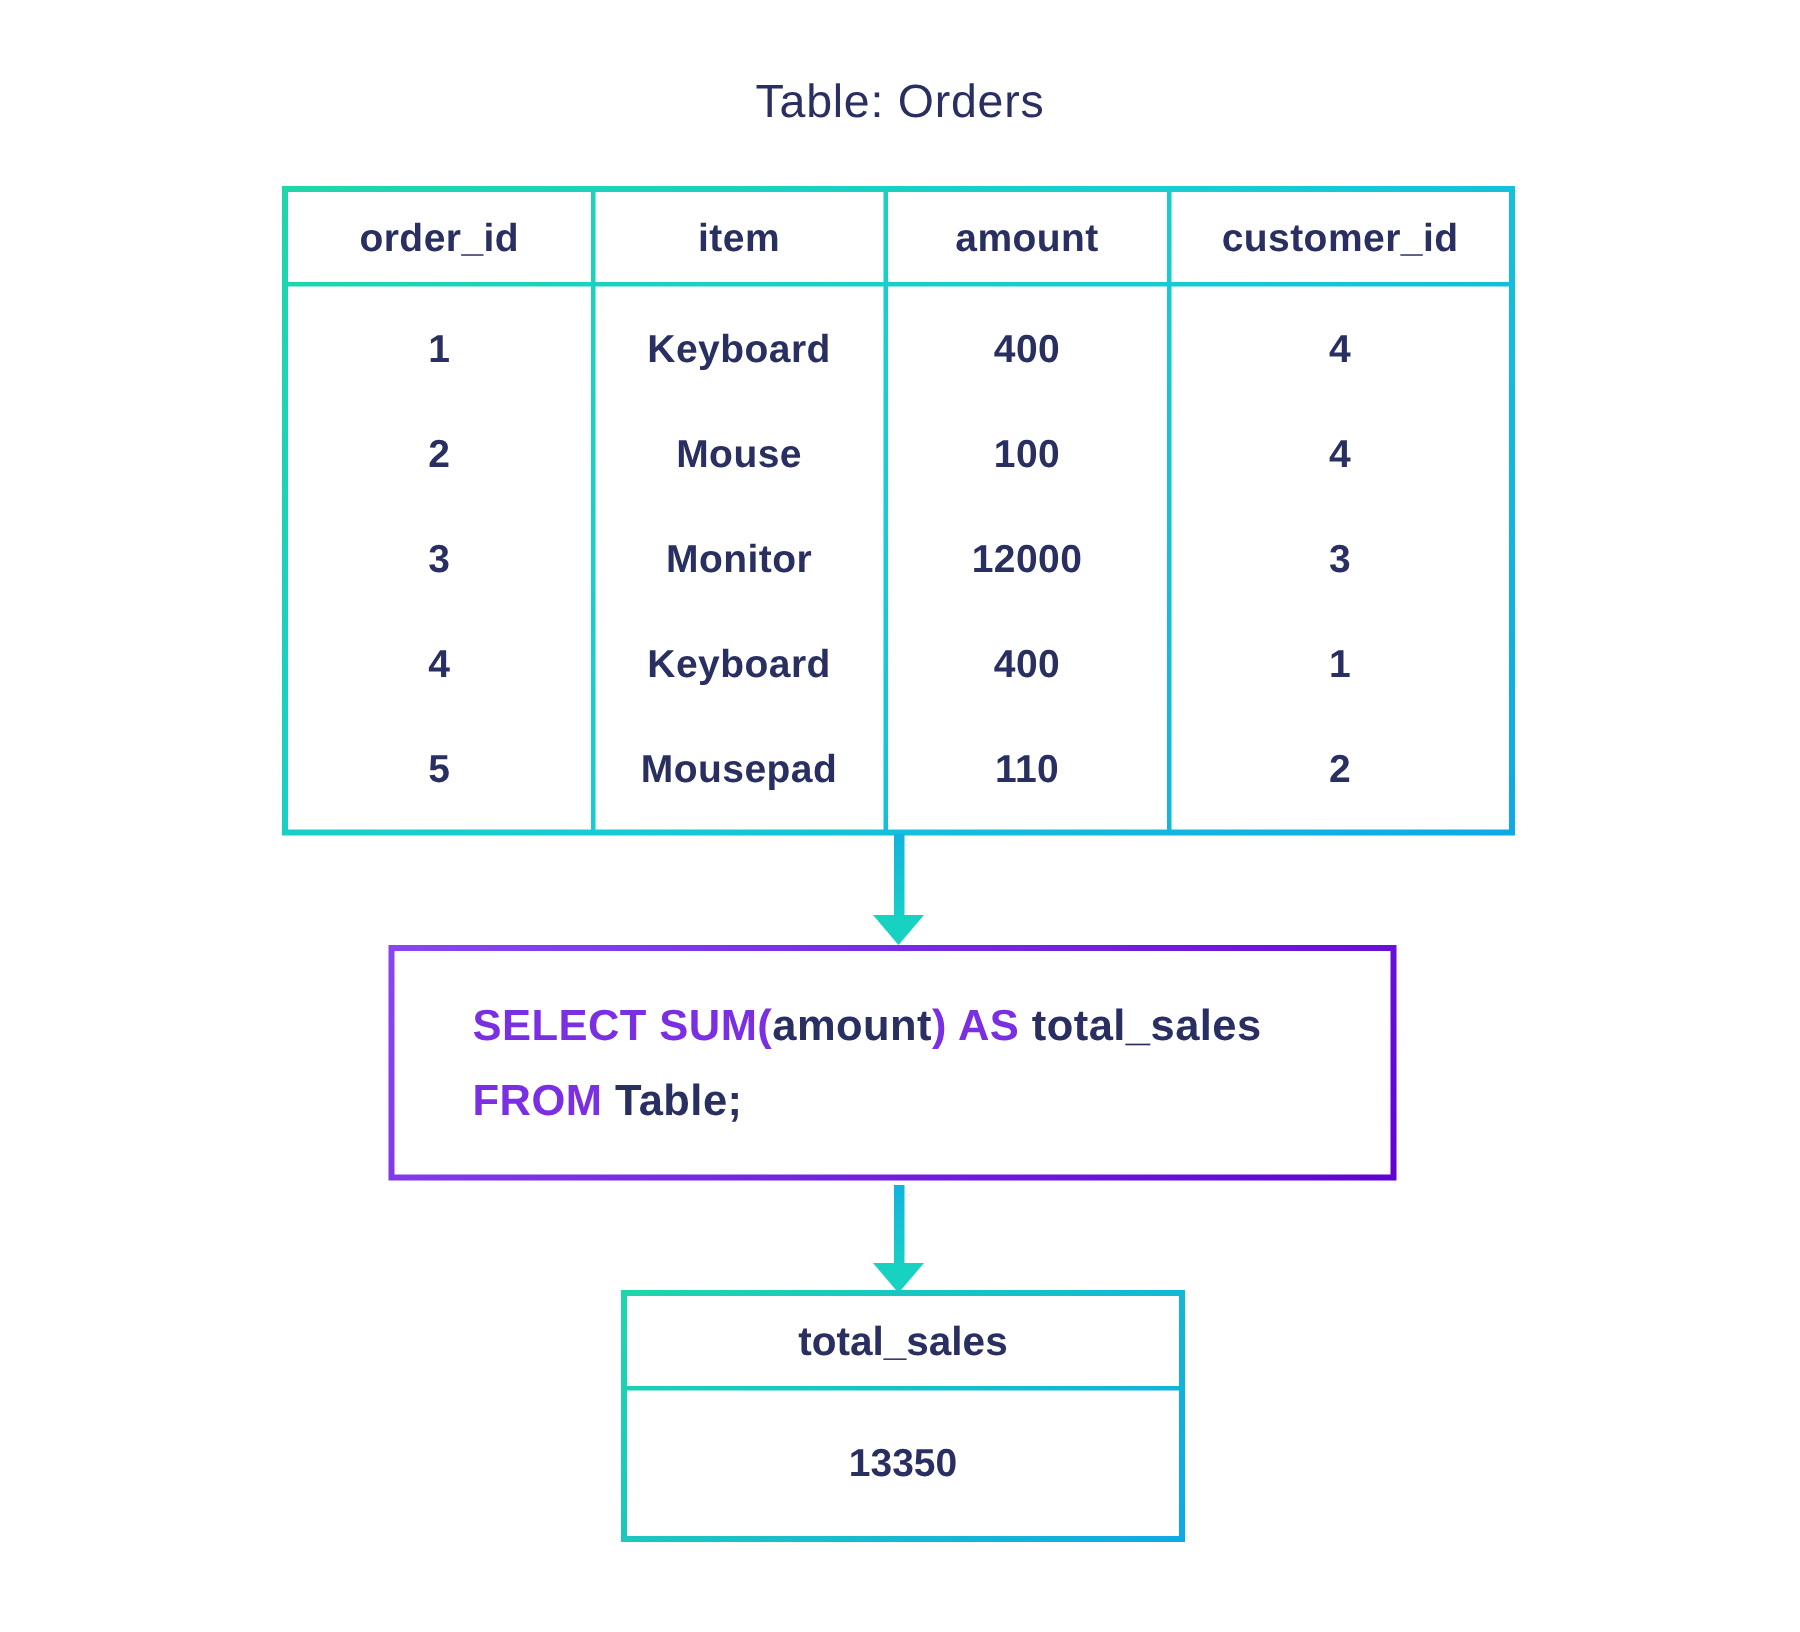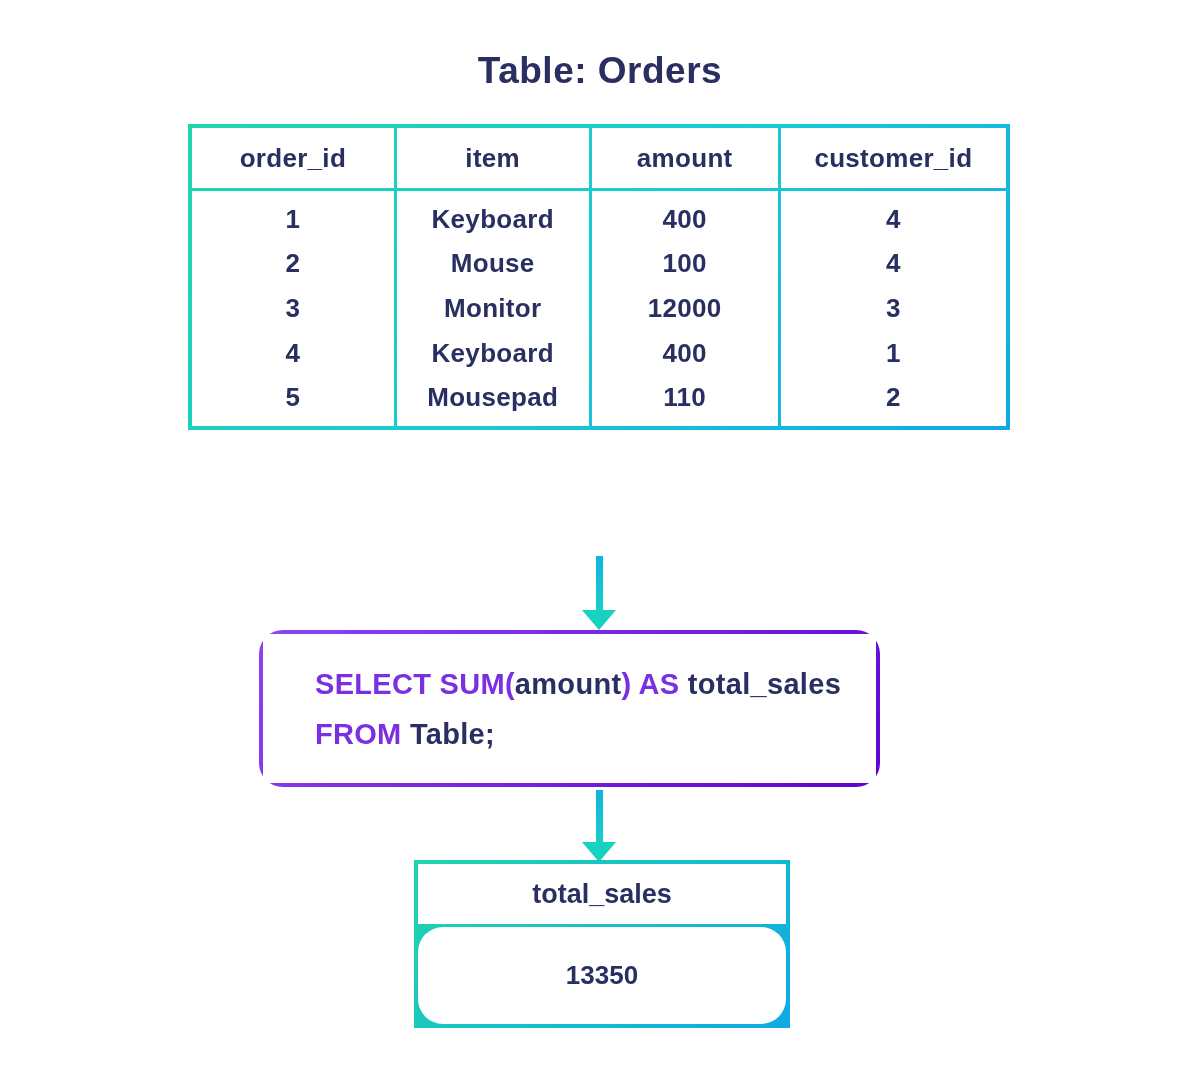--- a/index.html
+++ b/index.html
@@ -2,25 +2,25 @@
 <html><head>
 <meta charset="utf-8">
 <style>
   html,body{margin:0;padding:0;background:#ffffff;}
   .canvas{
     position:relative;width:1200px;height:1088px;background:#ffffff;overflow:hidden;
     font-family:"Liberation Sans", sans-serif;color:#2a2f62;
   }
   .title{
     position:absolute;top:50px;left:0;width:100%;text-align:center;
-    font-size:37px;font-weight:700;letter-spacing:.5px;
+    font-size:31px;font-weight:400;letter-spacing:.5px;
   }
   
   .orders-table{
-    position:absolute;left:188px;top:124px;width:822px;height:306px;box-sizing:border-box;
+    position:absolute;left:188px;top:124px;width:822px;height:433px;box-sizing:border-box;
     background:linear-gradient(135deg,#1fd6ab 0%,#17ccd2 50%,#0fa9e6 100%);
     padding:4px;display:grid;grid-template-columns:206fr 196fr 190fr 230fr;
     grid-template-rows:60px 1fr;gap:3px;
   }
   .cell{background:#ffffff;display:flex;align-items:center;justify-content:center;}
   .head-cell{font-weight:700;font-size:26px;letter-spacing:.3px;}
   .body-col{
     background:#ffffff;display:flex;flex-direction:column;
     justify-content:space-around;align-items:center;padding:6px 0;
   }
@@ -29,39 +29,39 @@
   .arrow{position:absolute;width:40px;display:flex;flex-direction:column;align-items:center;}
   .arrow-1{left:579px;top:556px;height:74px;}
   .arrow-2{left:579px;top:790px;height:72px;}
   .arrow-shaft{width:7px;flex:1;background:linear-gradient(180deg,#12b3de,#16cfc6);}
   .arrow-head{
     width:0;height:0;border-left:17px solid transparent;
     border-right:17px solid transparent;border-top:20px solid #17d1c1;
   }
   
   .sql-box{
-    position:absolute;left:259px;top:630px;width:621px;height:157px;box-sizing:border-box;
-    background:linear-gradient(135deg,#8a46f1 0%,#6002d2 100%);padding:4px;border-radius:24px;
+    position:absolute;left:259px;top:630px;width:672px;height:157px;box-sizing:border-box;
+    background:linear-gradient(135deg,#8a46f1 0%,#6002d2 100%);padding:4px;
   }
   .sql-inner{
     background:#ffffff;width:100%;height:100%;box-sizing:border-box;
     display:flex;flex-direction:column;justify-content:center;
     padding-left:52px;gap:10px;
   }
   .sql-line{font-size:29px;line-height:40px;letter-spacing:.3px;}
   .kw{color:#7b2fe3;font-weight:700;white-space:pre;}
   .ident{color:#2a2f62;font-weight:600;white-space:pre;}
   
   .result-table{
     position:absolute;left:414px;top:860px;width:376px;height:168px;box-sizing:border-box;
     background:linear-gradient(135deg,#1fd6ab 0%,#0fa9e6 100%);
     padding:4px;display:grid;grid-template-rows:60px 1fr;gap:3px;
   }
   .result-head{font-weight:700;font-size:27px;}
-  .result-val{font-weight:600;font-size:26px;border-radius:25px;}
+  .result-val{font-weight:600;font-size:26px;}
 </style>
 </head>
 <body>
 
 <div class="canvas">
 
   <div class="title">Table: Orders</div>
 
   <div class="orders-table">
     <div class="cell head-cell">order_id</div>

